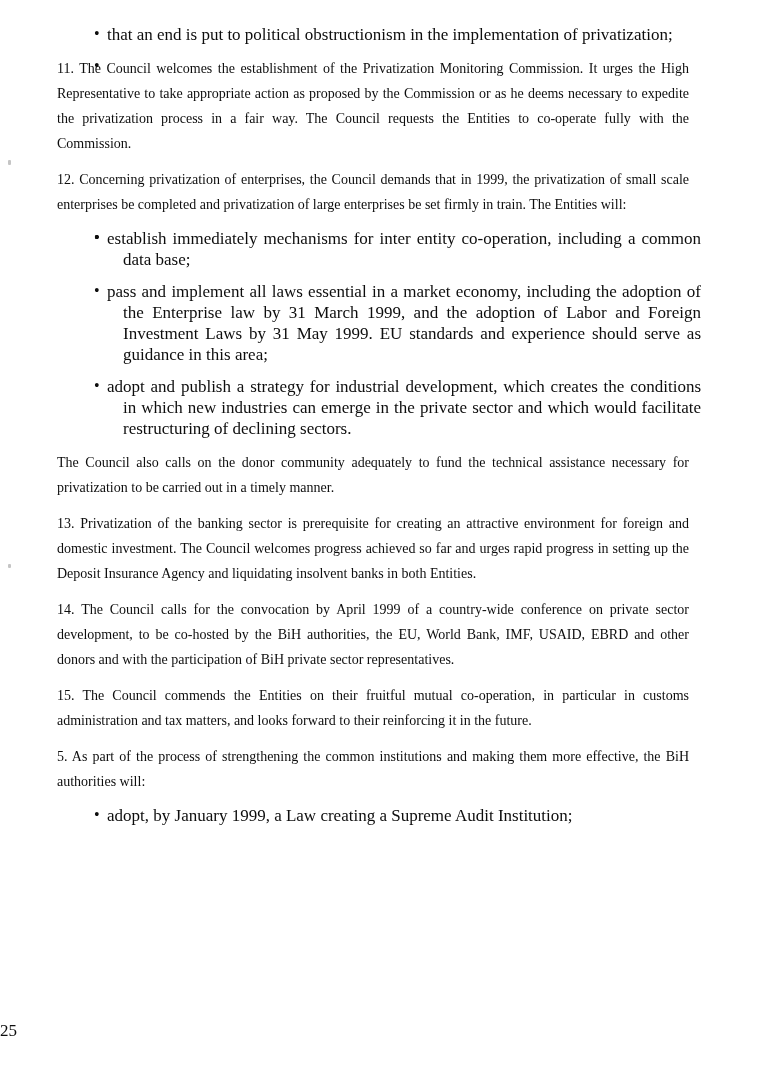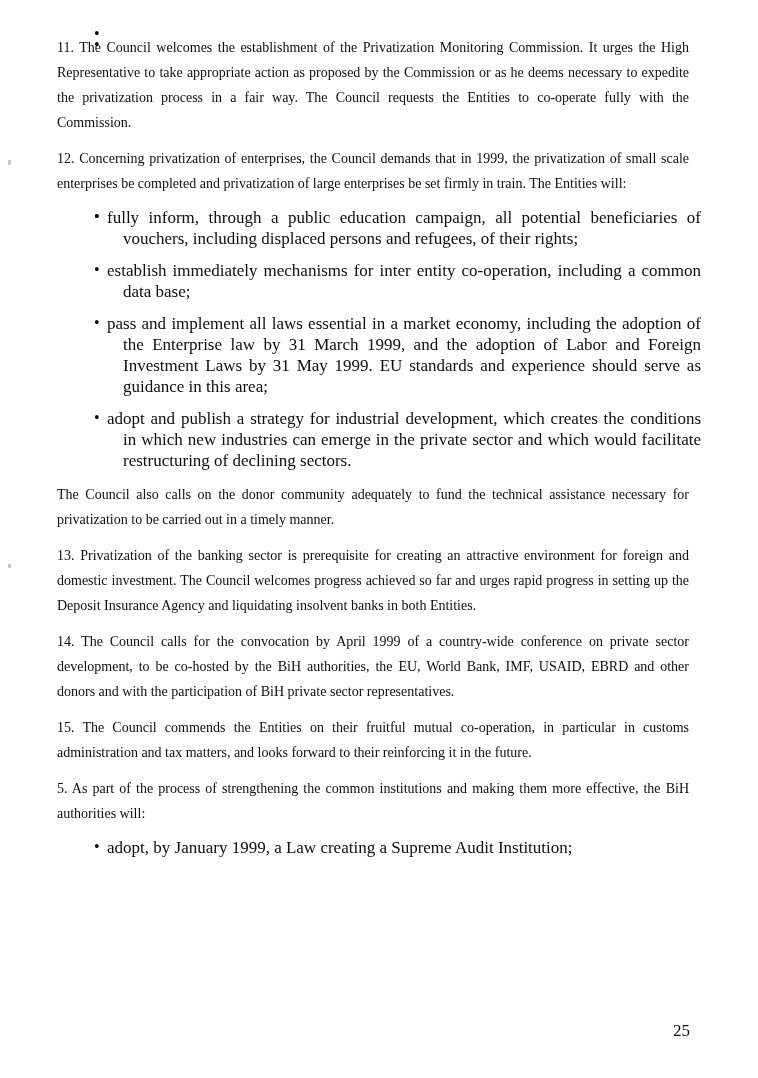--- a/index.html
+++ b/index.html
@@ -44,21 +44,21 @@
   }
   .bullet .btext {
     display: block;
     text-indent: -16px;
   }
   .page-number {
     position: absolute;
     left: 0;
     top: 1021px;
     width: 690px;
-    text-align: right;
+    text-align: left;
     font-size: 17px;
   }
   .scan-artifact {
     position: absolute;
     background: rgba(90, 90, 90, 0.35);
     border-radius: 1px;
   }
   .artifact-1 { left: 8px; top: 160px; width: 3px; height: 5px; }
   .artifact-2 { left: 8px; top: 564px; width: 3px; height: 4px; }
 </style>
@@ -67,37 +67,37 @@
 
 <div class="page">
 
   <span class="scan-artifact artifact-1"></span>
   <span class="scan-artifact artifact-2"></span>
 
   <div class="text-block">
 
     <div class="bullet">
       <span class="marker">•</span>
+      <span class="btext">that an end is put to political obstructionism in the implementation of privatization;</span>
     </div>
 
     <div class="bullet">
       <span class="marker">•</span>
     </div>
 
     <div class="para">11. The Council welcomes the establishment of the Privatization Monitoring Commission. It urges the High Representative to take appropriate action as proposed by the Commission or as he deems necessary to expedite the privatization process in a fair way. The Council requests the Entities to co-operate fully with the Commission.</div>
 
     <div class="para">12. Concerning privatization of enterprises, the Council demands that in 1999, the privatization of small scale enterprises be completed and privatization of large enterprises be set firmly in train. The Entities will:</div>
 
     <div class="bullet">
       <span class="marker">•</span>
     </div>
 
     <div class="bullet">
       <span class="marker">•</span>
-      <span class="btext">fully inform, through a public education campaign, all potential beneficiaries of vouchers, including displaced persons and refugees, of their rights;</span>
     </div>
 
     <div class="bullet">
       <span class="marker">•</span>
       <span class="btext">establish immediately mechanisms for inter entity co-operation, including a common data base;</span>
     </div>
 
     <div class="bullet">
       <span class="marker">•</span>
       <span class="btext">pass and implement all laws essential in a market economy, including the adoption of the Enterprise law by 31 March 1999, and the adoption of Labor and Foreign Investment Laws by 31 May 1999. EU standards and experience should serve as guidance in this area;</span>

